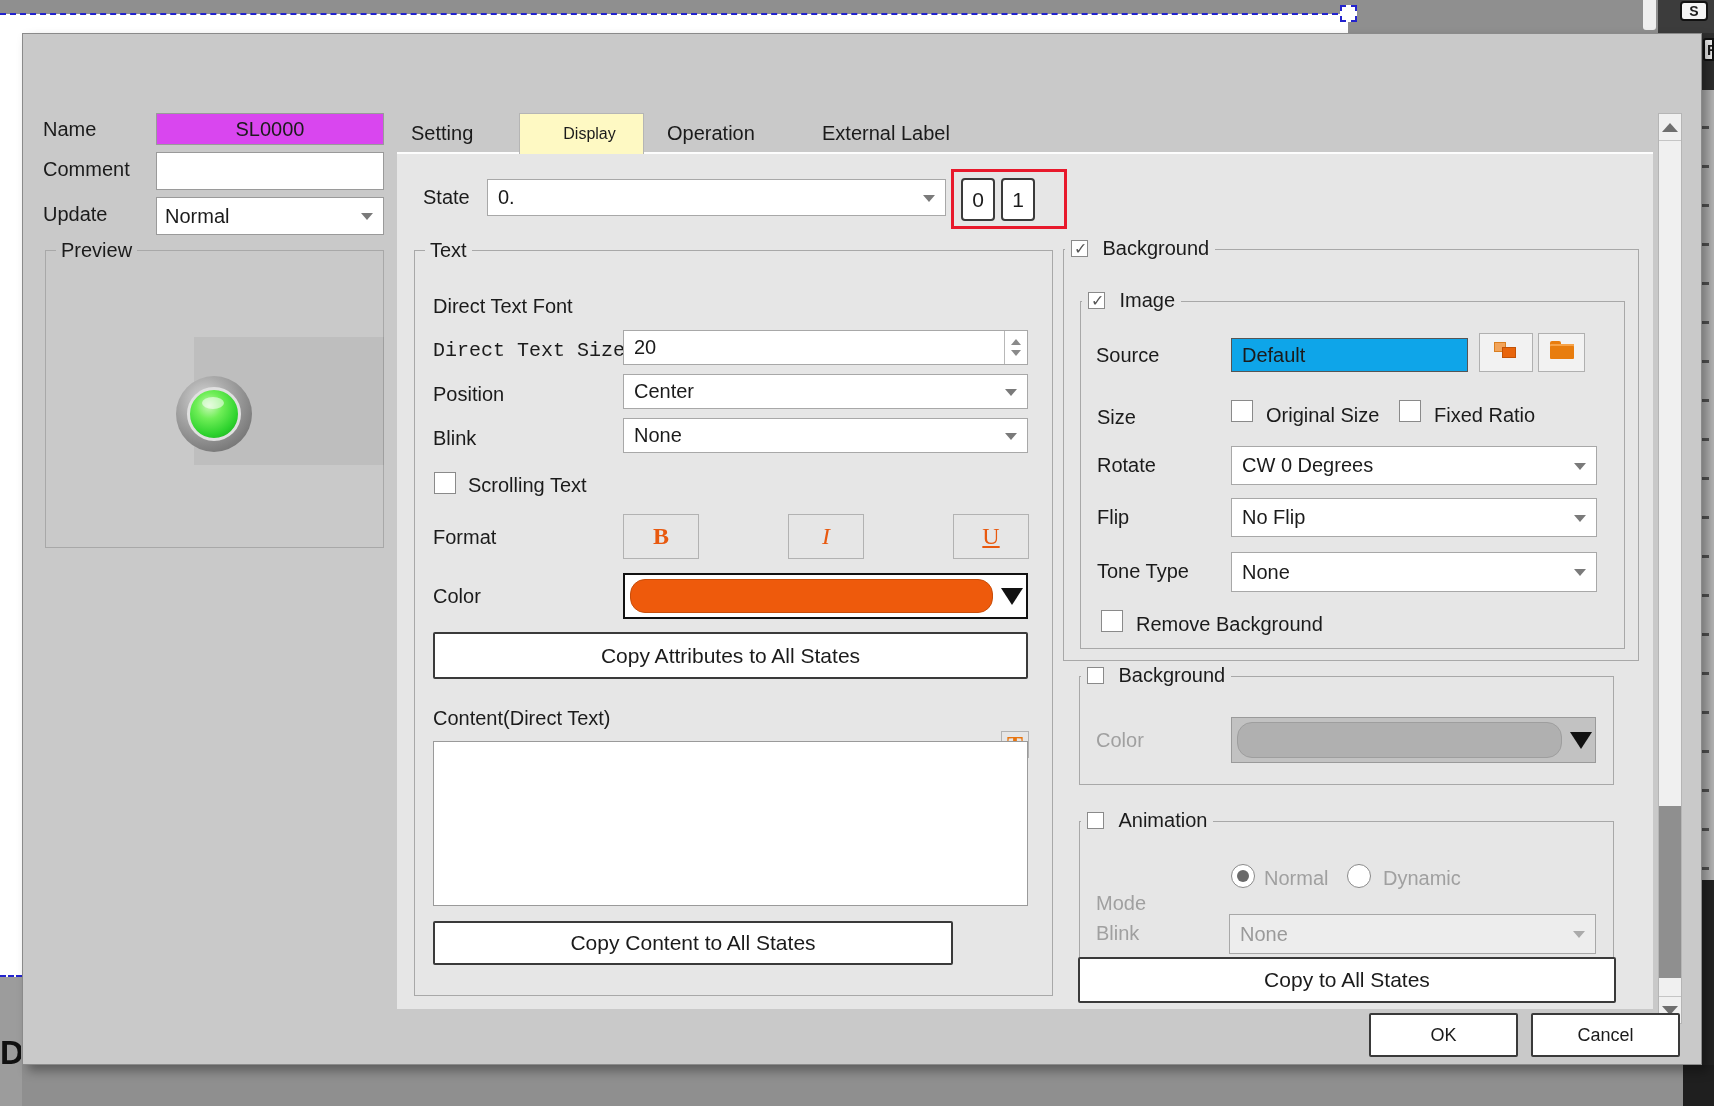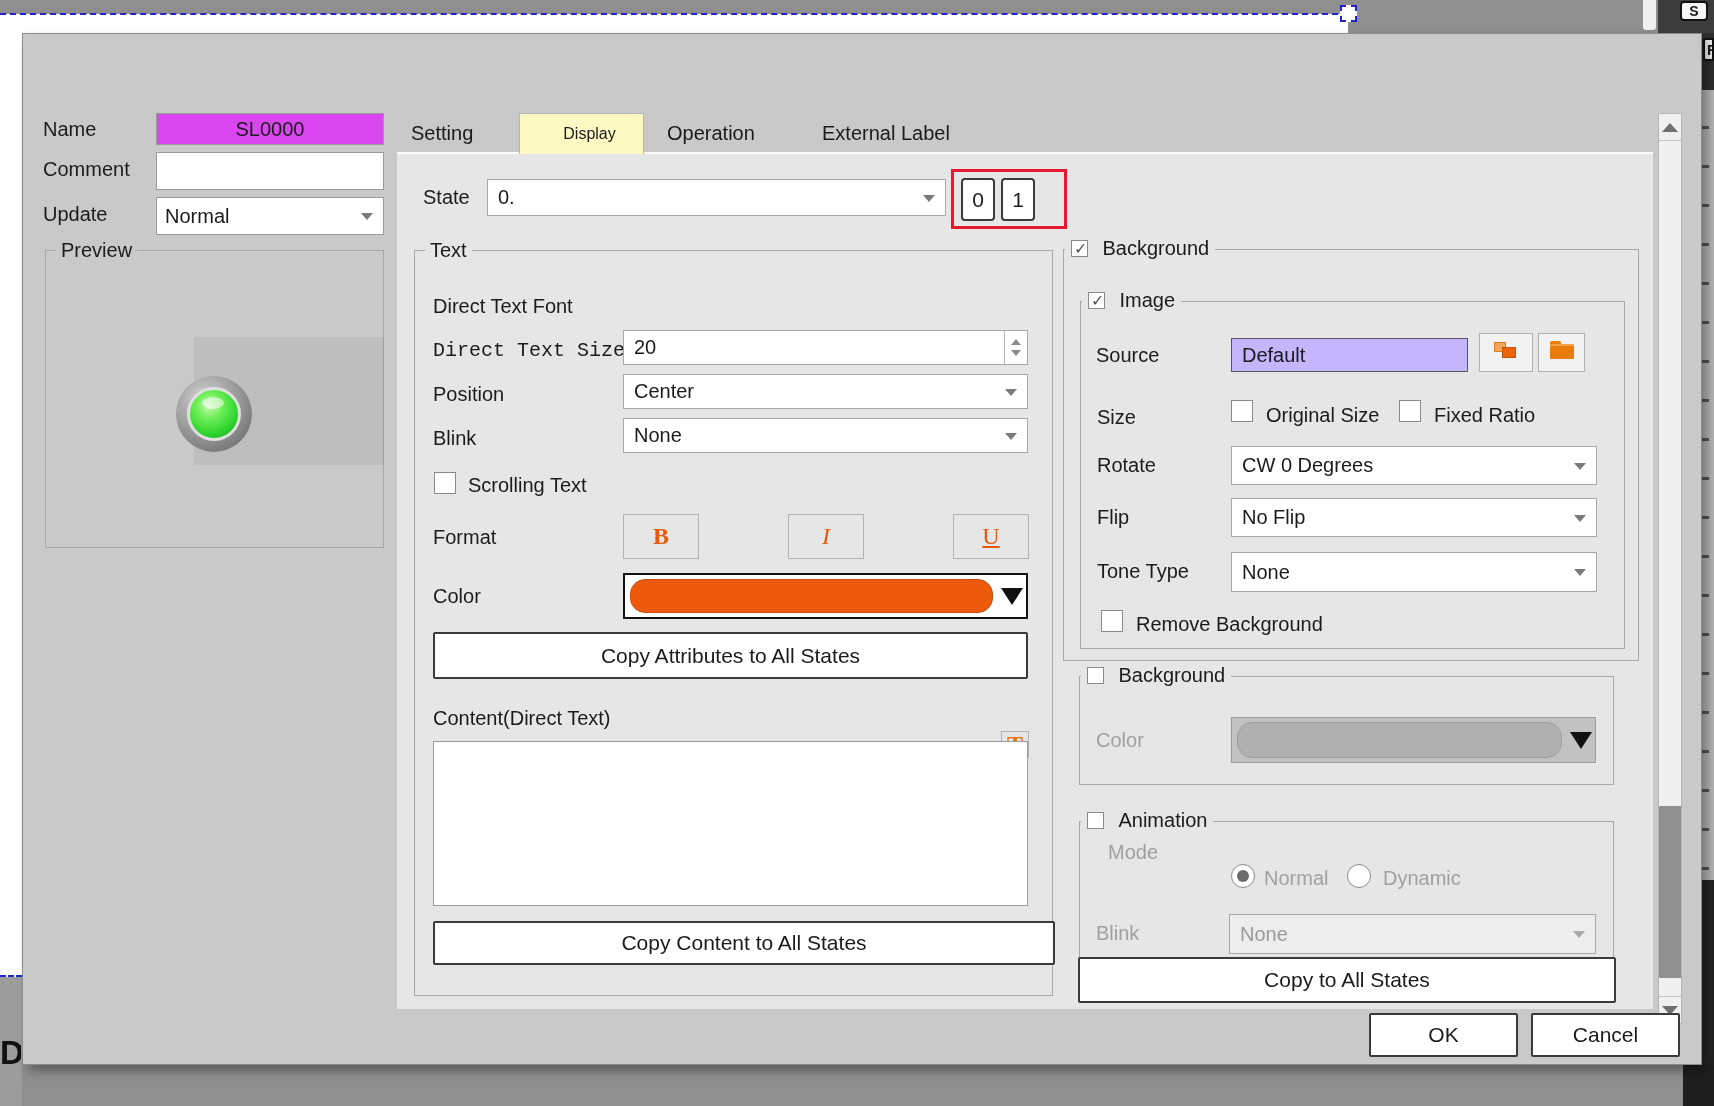--- a/index.html
+++ b/index.html
@@ -97,21 +97,21 @@
 
   
   .sb-track { left:1635px; top:79px; width:24px; height:911px; background:#f0f0f0; border:1px solid #b5b5b5; }
   .sb-btn { position:absolute; left:0; width:22px; height:27px; background:#f0f0f0; display:flex; align-items:center; justify-content:center; }
   .sb-up { top:0; border-bottom:1px solid #c5c5c5; }
   .sb-dn { bottom:0; border-top:1px solid #c5c5c5; }
   .tri-up { width:0;height:0;border-left:8px solid transparent;border-right:8px solid transparent;border-bottom:9px solid #6f6f6f; }
   .tri-dn { width:0;height:0;border-left:8px solid transparent;border-right:8px solid transparent;border-top:9px solid #6f6f6f; }
   .sb-thumb { position:absolute; left:0px; top:692px; width:22px; height:172px; background:#8f8f8f; }
 
-  .footer-btn { position:absolute; background:#fff; border:2px solid #3a3a3a; border-radius:2px; font-size:21px; text-align:center; line-height:40px; }
+  .footer-btn { position:absolute; background:#fff; border:2px solid #3a3a3a; border-radius:2px; font-size:18px; text-align:center; line-height:40px; }
 </style>
 </head>
 <body>
 
 <div class="abs top-strip"></div>
 <div class="abs top-strip-right"></div>
 <div class="abs marquee-line"></div>
 <div class="abs marquee-box"></div>
 <div class="abs marquee-left-frag"></div>
 <div class="abs left-bottom-gray"></div>
@@ -200,36 +200,36 @@
   <div class="abs lbl" style="left:410px;top:551px;">Color</div>
   <div class="color-ctl" style="left:600px;top:539px;width:405px;height:46px;">
     <div class="color-pill" style="right:33px;background:#ee5a0c;border:1px solid #c84e0b;"></div>
     <div class="big-caret"></div>
   </div>
 
   <div class="wide-btn" style="left:410px;top:598px;width:595px;height:47px;line-height:43px;">Copy Attributes to All States</div>
   <div class="abs lbl" style="left:410px;top:673px;">Content(Direct Text)</div>
   <div class="abs t-icon">T</div>
   <div class="abs textarea"></div>
-  <div class="wide-btn" style="left:410px;top:887px;width:622px;height:44px;line-height:40px;">Copy Content to All States</div>
+  <div class="wide-btn" style="left:410px;top:887px;width:520px;height:44px;line-height:40px;">Copy Content to All States</div>
 
   <div class="abs groupbox" style="left:1040px;top:215px;width:576px;height:412px;"></div>
   <div style="position:absolute;left:1042px;top:203px;background:#e6e6e6;padding:0 6px;height:26px;">
     <span class="checkbox small checked" style="position:relative;display:inline-block;vertical-align:middle;"></span>
     <span class="lbl" style="margin-left:10px;vertical-align:middle;">Background</span>
   </div>
 
   <div class="abs groupbox" style="left:1057px;top:267px;width:545px;height:348px;"></div>
   <div style="position:absolute;left:1059px;top:255px;background:#e6e6e6;padding:0 6px;height:26px;">
     <span class="checkbox small checked" style="position:relative;display:inline-block;vertical-align:middle;"></span>
     <span class="lbl" style="margin-left:10px;vertical-align:middle;">Image</span>
   </div>
 
   <div class="abs lbl" style="left:1073px;top:310px;">Source</div>
-  <div class="dd" style="left:1208px;top:304px;width:237px;height:34px;background:#c4b5fd;border:1px solid #555;">
+  <div class="dd" style="left:1208px;top:304px;width:237px;height:34px;background:#0ea5e9;border:1px solid #555;">
     <span>Default</span>
   </div>
   <div class="icon-btn" style="left:1456px;top:299px;width:54px;height:39px;">
     <span class="img-glyph-back"></span>
     <span class="img-glyph-front"></span>
   </div>
   <div class="icon-btn" style="left:1515px;top:299px;width:47px;height:39px;">
     <span class="folder-tab"></span>
     <span class="folder-body"></span>
   </div>
@@ -267,21 +267,21 @@
   <div class="color-ctl" style="left:1208px;top:683px;width:365px;height:46px;background:#c2c2c2;border:1px solid #9a9a9a;">
     <div class="color-pill" style="right:33px;background:#b0b0b0;border:1px solid #9e9e9e;"></div>
     <div class="big-caret"></div>
   </div>
 
   <div class="abs groupbox" style="left:1056px;top:787px;width:535px;height:138px;"></div>
   <div style="position:absolute;left:1058px;top:775px;background:#e6e6e6;padding:0 6px;height:26px;">
     <span class="checkbox small" style="position:relative;display:inline-block;vertical-align:middle;"></span>
     <span class="lbl" style="margin-left:10px;vertical-align:middle;">Animation</span>
   </div>
-  <div class="abs lbl dis" style="left:1073px;top:807px;margin-left:12px;">Mode</div>
+  <div class="abs lbl dis" style="left:1073px;top:858px;">Mode</div>
   <div class="radio sel" style="left:1208px;top:830px;"></div>
   <div class="abs lbl dis" style="left:1241px;top:833px;">Normal</div>
   <div class="radio" style="left:1324px;top:830px;"></div>
   <div class="abs lbl dis" style="left:1360px;top:833px;">Dynamic</div>
   <div class="abs lbl dis" style="left:1073px;top:888px;">Blink</div>
   <div class="dd" style="left:1206px;top:880px;width:367px;height:40px;background:#ededed;color:#9a9a9a;">
     <span>None</span>
     <span class="caret dis-c"></span>
   </div>
 

